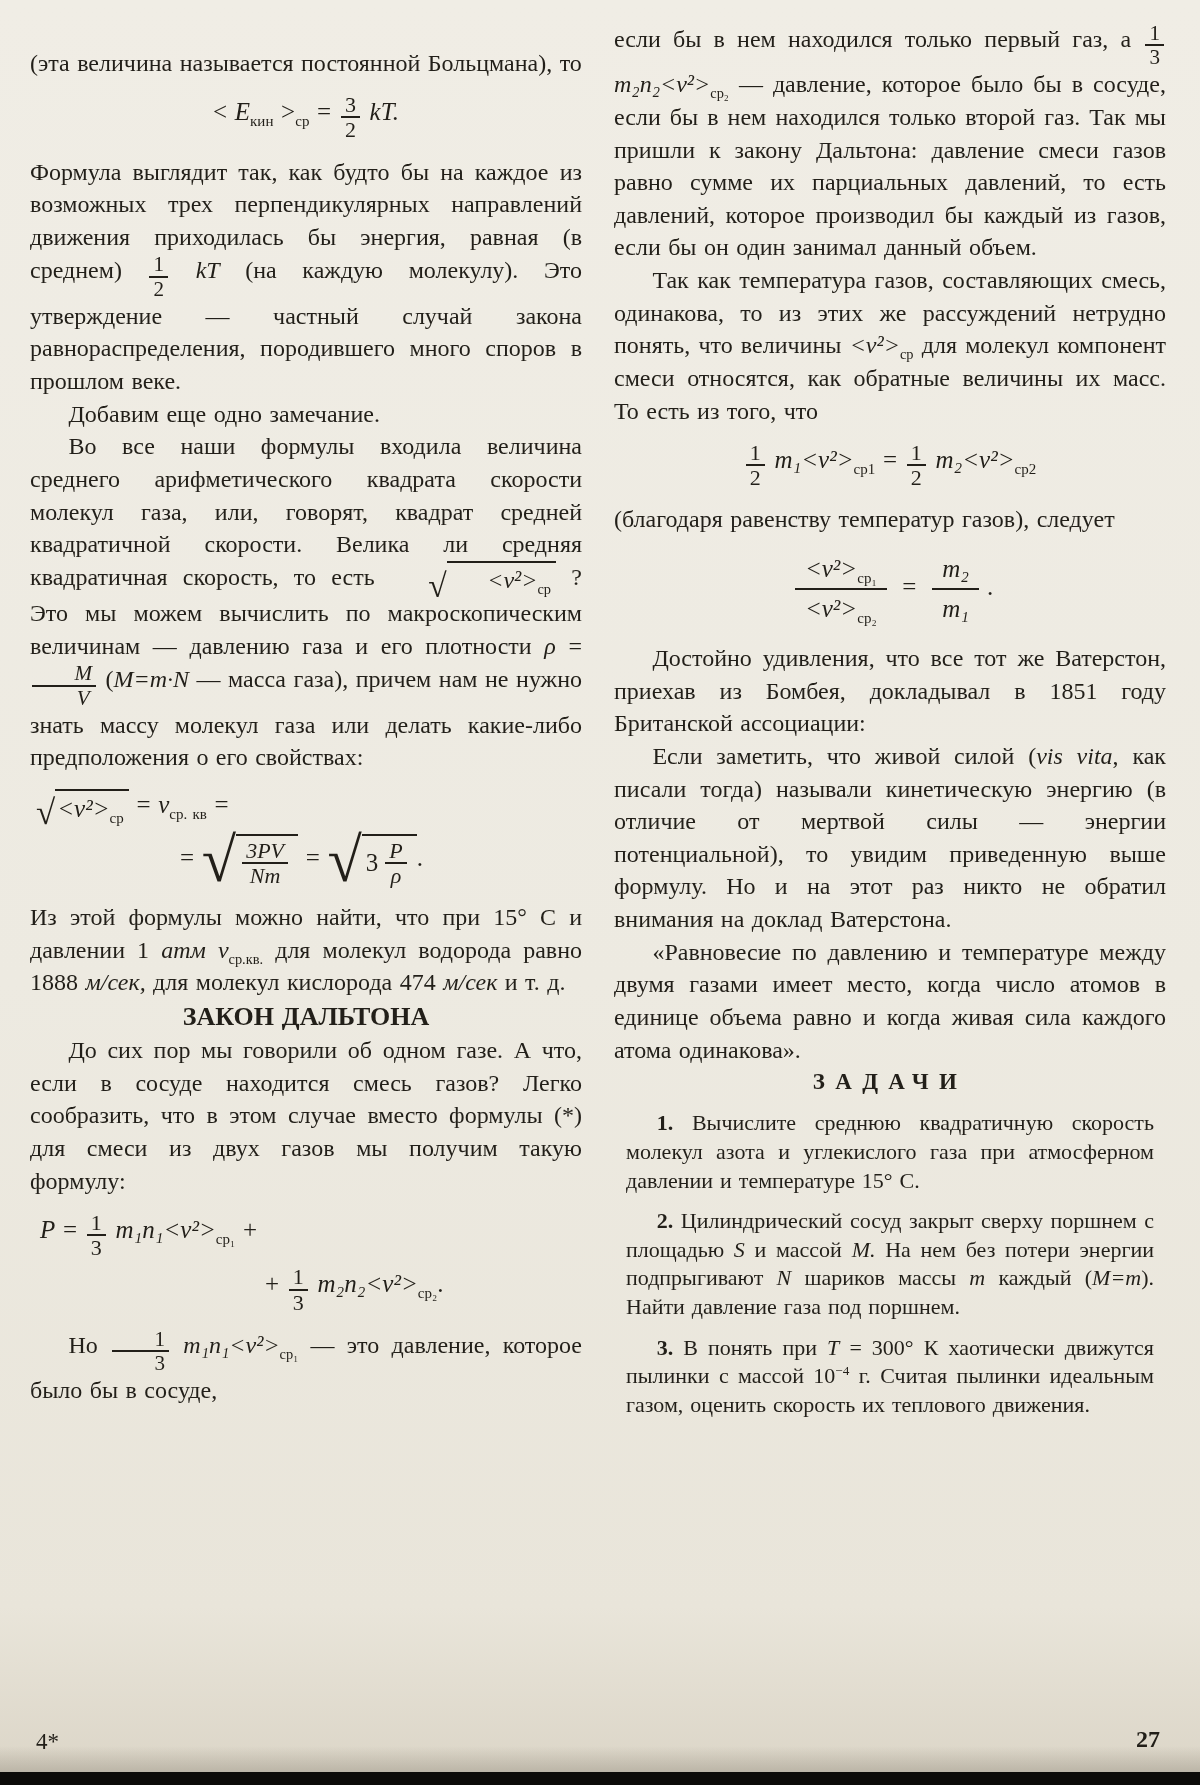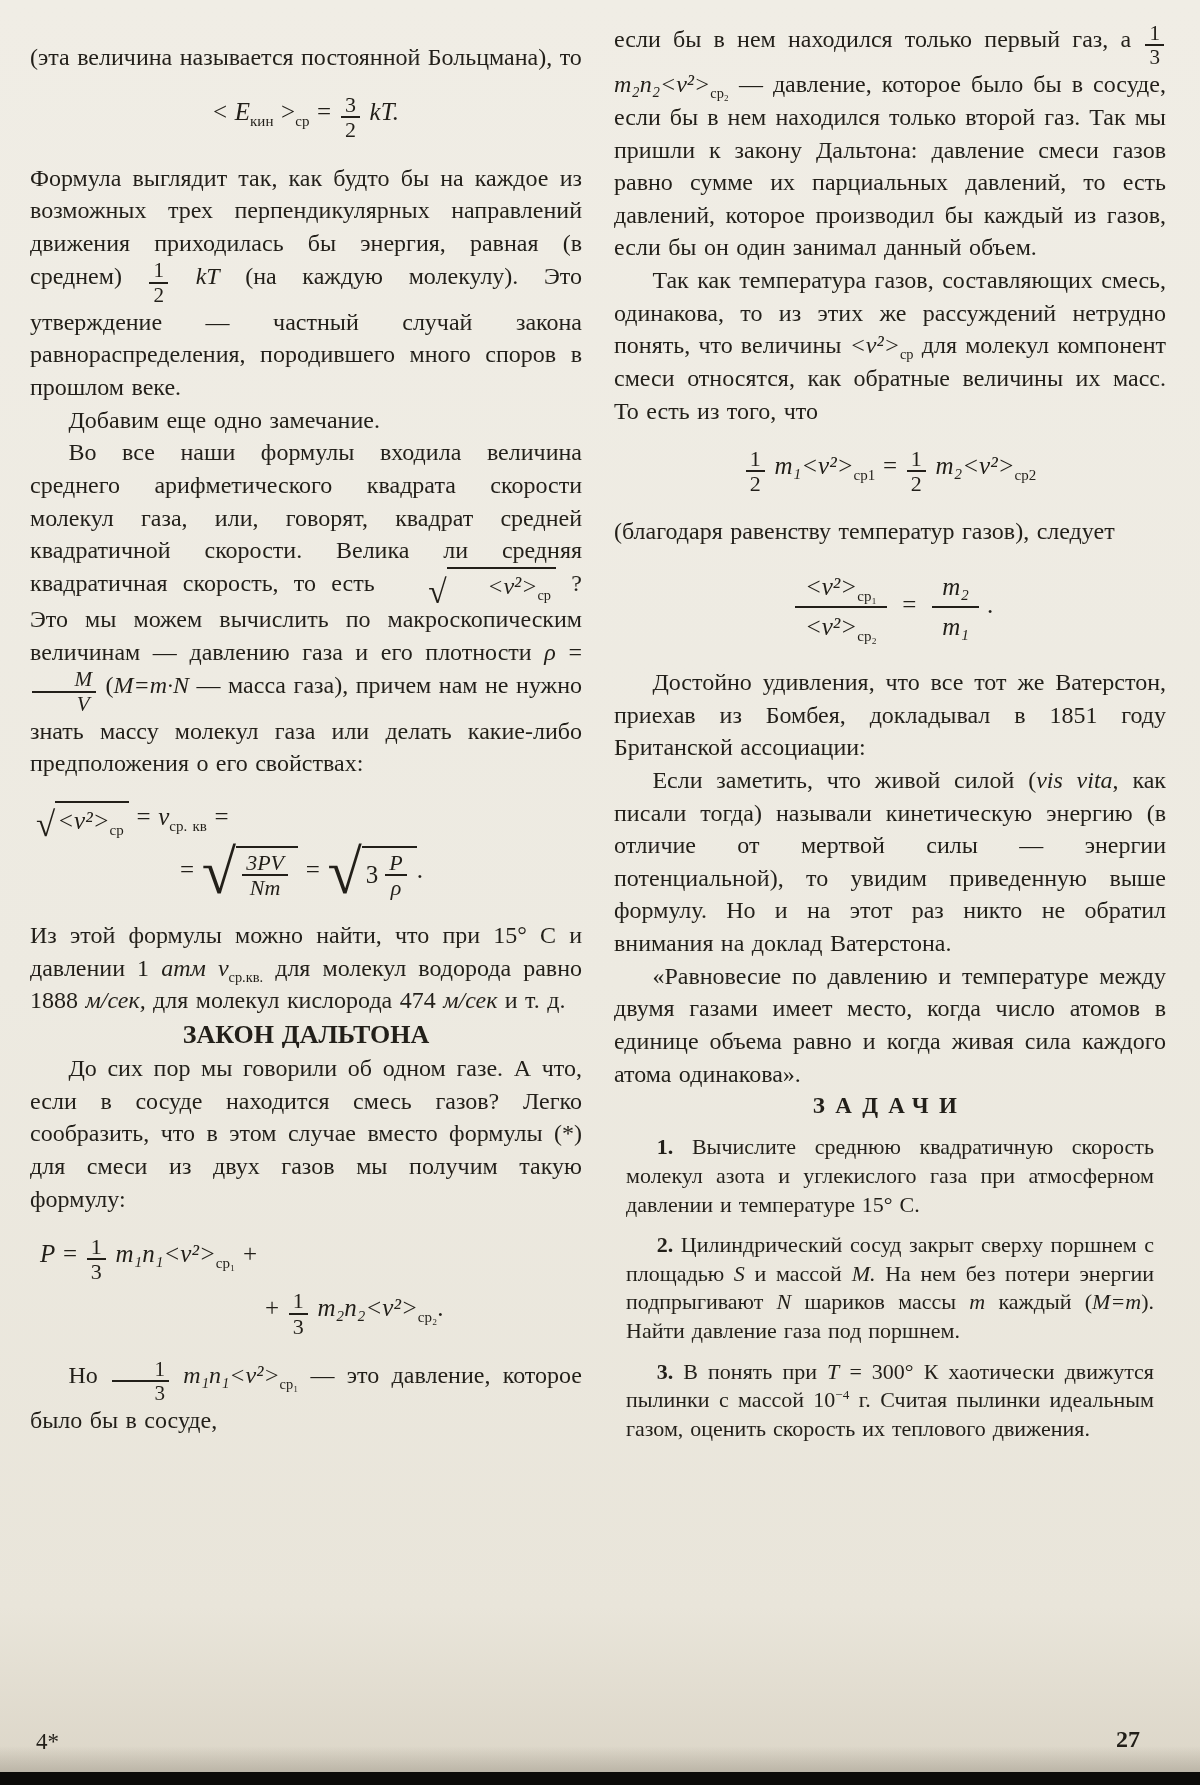--- a/index.html
+++ b/index.html
@@ -28,21 +28,21 @@
   .mi { font-style: italic; }
   sub { font-size: 0.6em; line-height: 0; }
   sup { font-size: 0.6em; line-height: 0; }
   .frac {
     display: inline-block; vertical-align: -0.8em;
     text-align: center; line-height: 1.05; font-size: 0.88em;
     margin: 0 2px;
   }
   .frac .fn, .frac .fd { display: block; padding: 0 4px; }
   .frac .fd { border-top: 2px solid #221f19; }
-  .df { text-align: center; margin: 20px 0; font-size: 25px; }
+  .df { text-align: center; margin: 14px 0; font-size: 25px; }
   .sqrt { display: inline-flex; align-items: flex-end; vertical-align: middle; white-space: nowrap; }
   .sqrt .rad { font-size: 1.4em; line-height: 0.82; transform: translateY(2px); }
   .sqrt .radicand { border-top: 2px solid #221f19; padding: 1px 5px 0 2px; }
   .sqrt.big { align-items: center; }
   .sqrt.big .rad { font-size: 2.5em; line-height: 0.8; font-weight: 300; transform: none; }
   .sqrt.big .radicand { display: inline-flex; align-items: center; gap: 5px; padding: 3px 8px 0 4px; }
   .bigfrac { display: inline-block; text-align: center; vertical-align: middle; margin: 0 8px; }
   .bigfrac .bfn, .bigfrac .bfd { display: block; padding: 2px 10px; }
   .bigfrac .bfd { border-top: 2px solid #221f19; }
   .f2l1 { text-align: left; padding-left: 6px; margin-bottom: 8px; }
@@ -54,21 +54,21 @@
     font-size: 26px; margin: 18px 0 10px; text-indent: 0;
   }
   .h-tasks {
     font-weight: bold; text-align: center;
     font-size: 23px; letter-spacing: 0.45em; margin: 20px 0 10px; text-indent: 0;
   }
   .tasks { font-size: 22px; line-height: 1.3; }
   .tasks p { margin: 12px; text-indent: 1.4em; text-align: justify; }
   .tasks b { font-weight: bold; }
   .footer-left { position: absolute; left: 36px; bottom: 30px; font-size: 23px; }
-  .footer-right { position: absolute; right: 60px; bottom: 32px; font-size: 24px; font-weight: bold; }
+  .footer-right { position: absolute; right: 40px; bottom: 32px; font-size: 24px; font-weight: bold; }
   .scan-shadow { position: absolute; left: 0; right: 0; bottom: 13px; height: 26px;
     background: linear-gradient(180deg, rgba(40,32,18,0) 0%, rgba(40,32,18,0.18) 100%); }
   .scan-bar { position: absolute; left: 0; right: 0; bottom: 0; height: 13px; background: #0c0b09; }
 </style>
 </head>
 <body>
 
 <div class="paper"></div>
 
 <div class="page">

